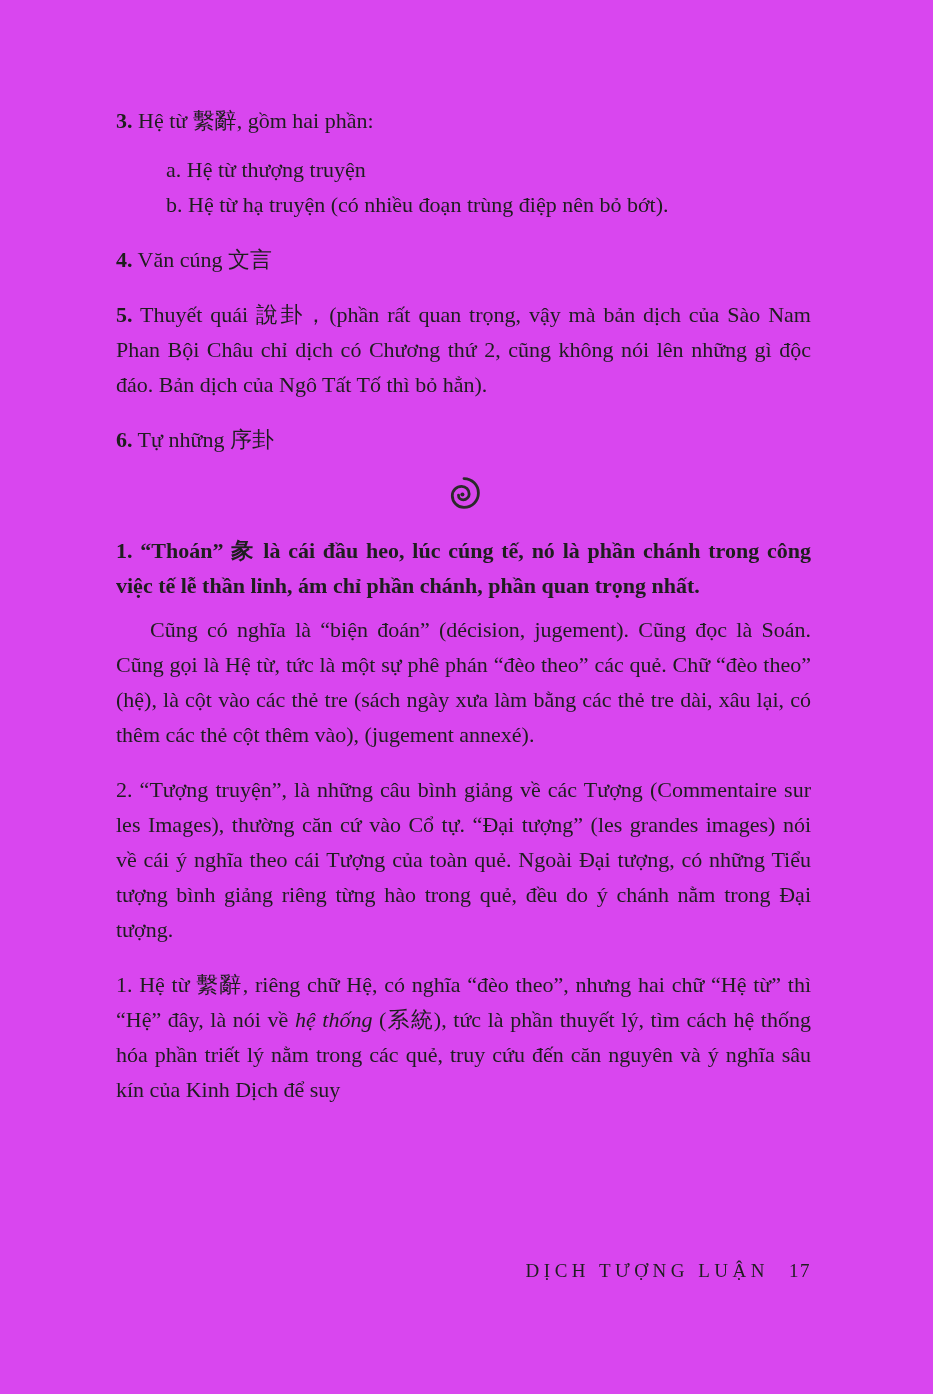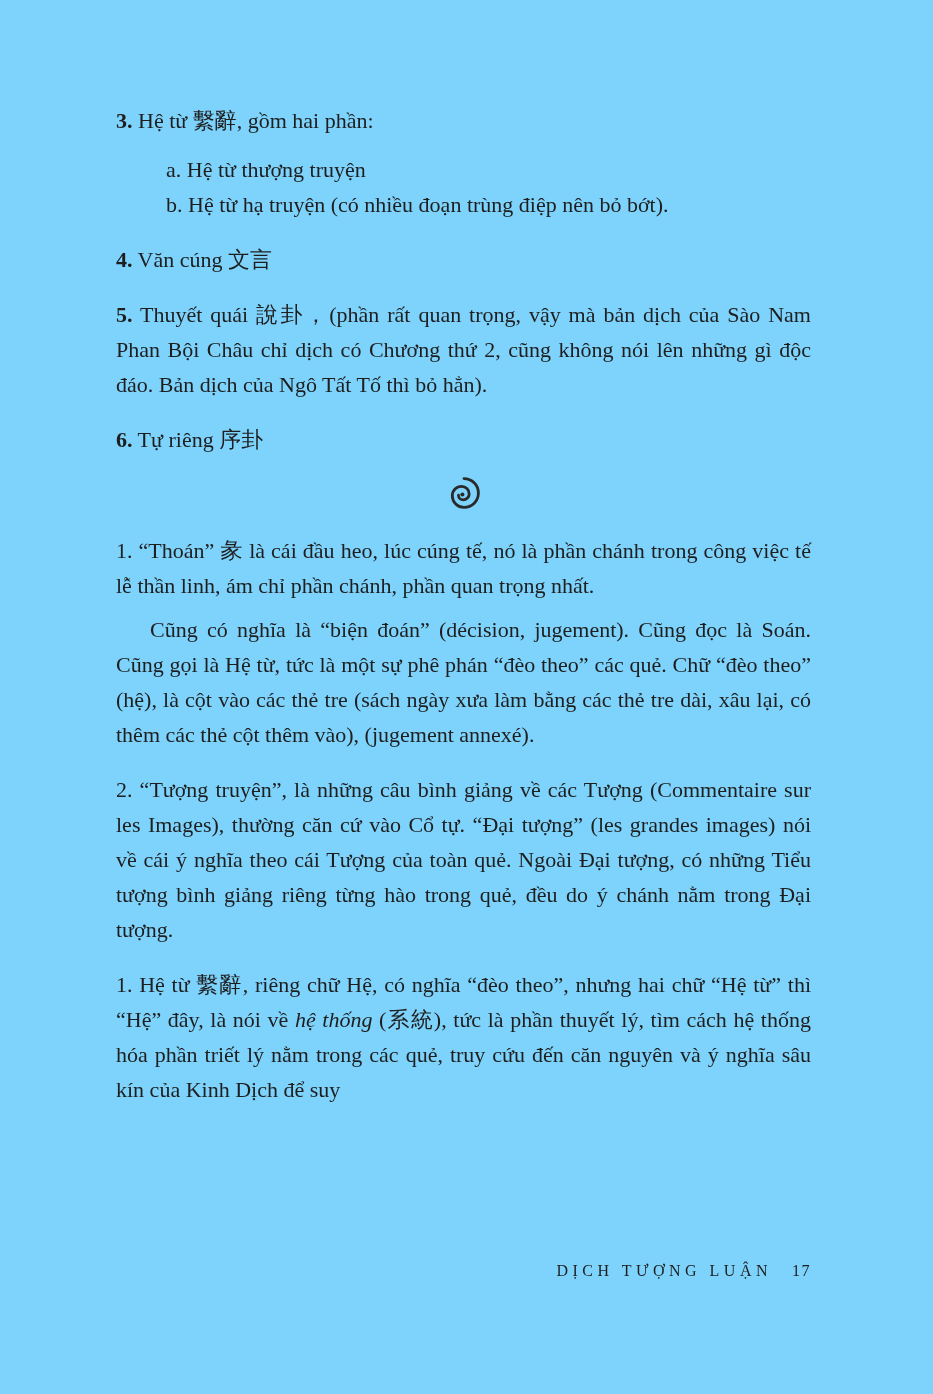--- a/index.html
+++ b/index.html
@@ -10,21 +10,21 @@
     color: #1e1e1e;
     font-family: "Liberation Serif", serif;
   }
   .page {
     position: relative;
     width: 933px;
     height: 1394px;
     box-sizing: border-box;
     padding: 103px 122px 8px 116px;
     overflow: hidden;
-    background: #7dd3fc;
+    background: #d946ef;
   }
   .content {
     font-size: 22px;
     line-height: 35px;
   }
   .block {
     margin: 20px 0 0 0;
     text-align: justify;
   }
   .block.first { margin-top: 0; }
@@ -32,33 +32,33 @@
     margin-top: 14px;
     margin-left: 50px;
     text-align: left;
   }
   .subitem { display: block; }
   .num {
     font-weight: bold;
   }
   .para-indent { text-indent: 34px; }
   .tight { margin-top: 9px; }
-  .after-ornament { margin-top: 14px; }
+  .after-ornament { margin-top: 14px; font-weight: bold; }
   .italic { font-style: italic; }
   .ornament-wrap {
     margin-top: 16px;
     height: 46px;
     text-align: center;
   }
   .ornament-wrap svg { display: inline-block; vertical-align: middle; }
   .footer {
     position: absolute;
     top: 1259px;
     right: 122px;
-    font-size: 16px;
+    font-size: 19px;
     line-height: 24px;
     letter-spacing: 4.5px;
     white-space: nowrap;
     color: #1e1e1e;
   }
   .footer .page-num {
     margin-left: 20px;
     letter-spacing: 1.5px;
   }
 </style>
@@ -72,21 +72,21 @@
 
     <div class="sublist">
       <span class="subitem">a. Hệ từ thượng truyện</span>
       <span class="subitem">b. Hệ từ hạ truyện (có nhiều đoạn trùng điệp nên bỏ bớt).</span>
     </div>
 
     <p class="block"><span class="num">4.</span> <span>Văn cúng 文言</span></p>
 
     <p class="block"><span class="num">5.</span> <span>Thuyết quái 說卦，(phần rất quan trọng, vậy mà bản dịch của Sào Nam Phan Bội Châu chỉ dịch có Chương thứ 2, cũng không nói lên những gì độc đáo. Bản dịch của Ngô Tất Tố thì bỏ hẳn).</span></p>
 
-    <p class="block"><span class="num">6.</span> <span>Tự riêng 序卦</span></p>
+    <p class="block"><span class="num">6.</span> <span>Tự những 序卦</span></p>
 
 
     <div class="ornament-wrap">
       <span>
         <svg width="36" height="36" viewBox="0 0 32 32" aria-hidden="true">
           <path d="M16 3.2 C23.1 3.2 28.8 8.9 28.8 16 C28.8 23.1 23.1 28.8 16 28.8 C10.3 28.8 5.6 24.1 5.6 18.4 C5.6 13.8 9.3 10.1 13.9 10.1 C17.6 10.1 20.6 13.1 20.6 16.8 C20.6 19.7 18.2 22.1 15.3 22.1 C13 22.1 11.1 20.2 11.1 17.9" fill="none" stroke="#2a2a2a" stroke-width="2.5" stroke-linecap="round"></path>
           <circle cx="14.6" cy="17.4" r="1.8" fill="#2a2a2a"></circle>
         </svg>
       </span>
     </div>

